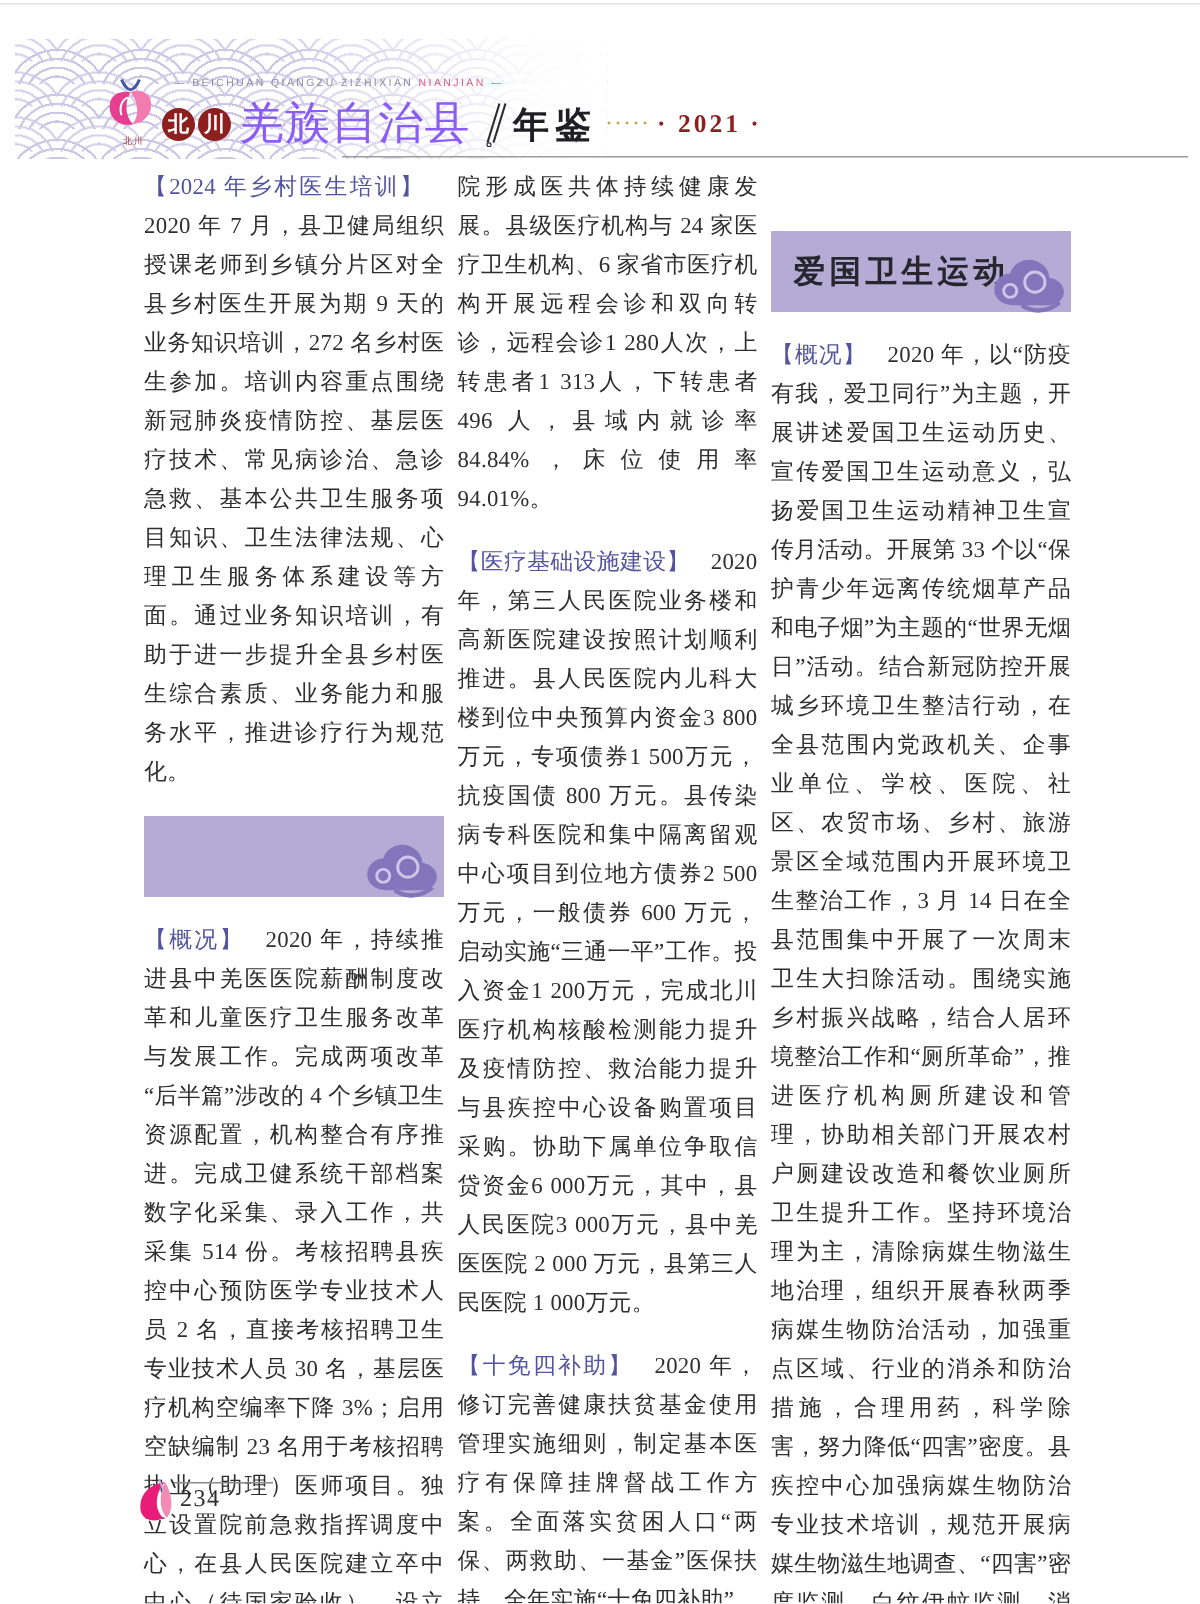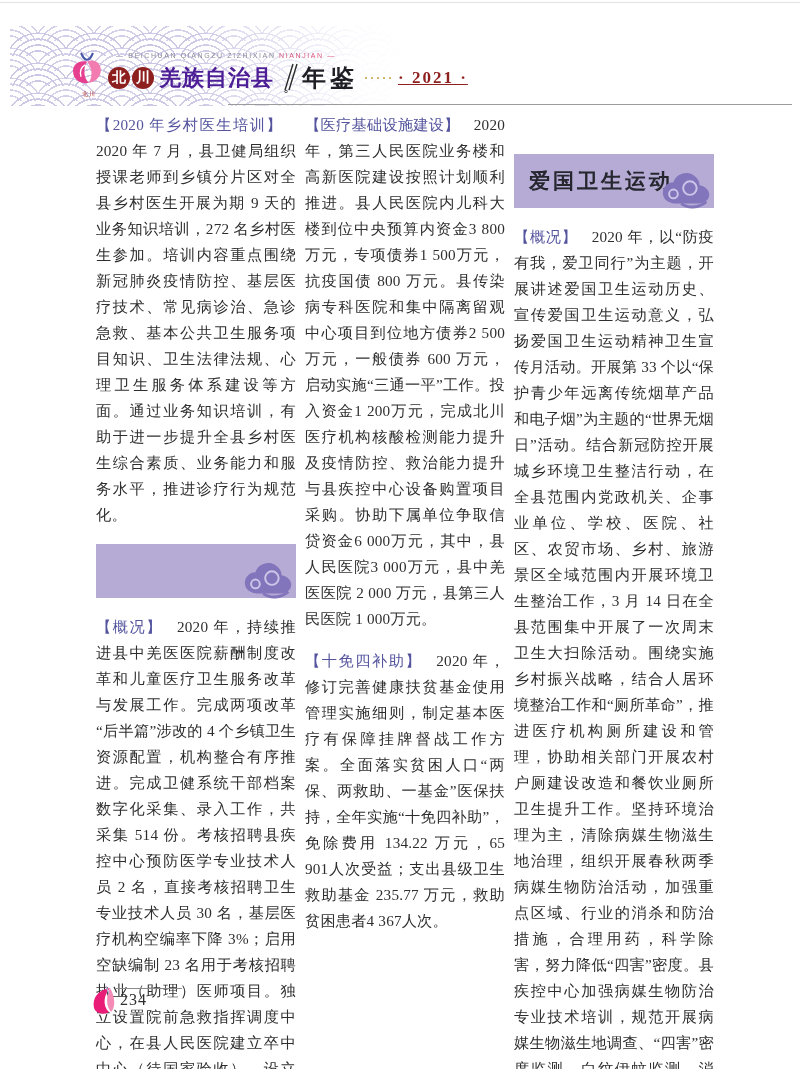--- a/index.html
+++ b/index.html
@@ -28,25 +28,25 @@
   .brand-caption{position:absolute;left:2px;top:40px;font-size:6px;color:#b0342c;letter-spacing:1px;width:34px;text-align:center;font-family:"Liberation Sans",sans-serif;}
   .brand-text{display:flex;flex-direction:column;}
   .series-line{font-family:"Liberation Sans",sans-serif;font-size:7px;letter-spacing:1.6px;color:#8d8d9b;margin:2px 0 3px 8px;white-space:nowrap;}
   .series-line .accent{color:#d8577e;}
   .title-row{display:flex;align-items:center;white-space:nowrap;}
   .badge{
     display:inline-flex;align-items:center;justify-content:center;
     width:22px;height:22px;border-radius:50%;background:#8e1f1f;color:#fff;
     font-size:14px;font-weight:bold;margin-right:2px;
   }
-  .county{font-size:22px;font-weight:bold;color:#4c1d95;letter-spacing:1px;margin:0 4px 0 3px;}
+  .county{font-size:30px;font-weight:normal;color:#8b5cf6;letter-spacing:1px;margin:0 4px 0 3px;}
   .slashes{width:16px;height:30px;margin:0 4px;}
   .script{font-size:24px;font-weight:bold;color:#1e1e24;letter-spacing:4px;}
   .gold-dots{color:#c9a24b;font-size:12px;letter-spacing:2px;margin:0 4px 0 6px;font-weight:bold;}
-  .year{color:#8e1f1f;font-size:17px;font-weight:bold;letter-spacing:2px;text-decoration:underline;}
+  .year{color:#8e1f1f;font-size:17px;font-weight:bold;letter-spacing:2px;}
   
   .columns{position:absolute;left:96px;top:112px;width:618px;display:flex;gap:9px;}
   .col{width:200px;flex:0 0 200px;}
   .col.offset{padding-top:26px;}
   .entry{
     margin:0 0 16px 0;font-size:15.2px;line-height:26px;letter-spacing:0.2px;
     text-align:justify;text-justify:inter-ideograph;color:#2e2e2e;
   }
   .entry-label{color:#54549e;margin-right:14px;}
   .entry-label:empty{display:none;margin:0;}
@@ -99,34 +99,35 @@
         </svg>
         <span class="script">年鉴</span>
         <span class="gold-dots">·····</span>
         <span class="year">· 2021 ·</span>
       </div>
     </div>
   </header>
 
   <main class="columns">
     <section class="col">
-  <p class="entry"><span class="entry-label">【2020 年乡村医生培训】</span><span class="entry-text">2020 年 7 月，县卫健局组织授课老师到乡镇分片区对全县乡村医生开展为期 9 天的业务知识培训，272 名乡村医生参加。培训内容重点围绕新冠肺炎疫情防控、基层医疗技术、常见病诊治、急诊急救、基本公共卫生服务项目知识、卫生法律法规、心理卫生服务体系建设等方面。通过业务知识培训，有助于进一步提升全县乡村医生综合素质、业务能力和服务水平，推进诊疗行为规范化。</span></p>
+  <p class="entry"><span class="entry-label">【2024 年乡村医生培训】</span><span class="entry-text">2020 年 7 月，县卫健局组织授课老师到乡镇分片区对全县乡村医生开展为期 9 天的业务知识培训，272 名乡村医生参加。培训内容重点围绕新冠肺炎疫情防控、基层医疗技术、常见病诊治、急诊急救、基本公共卫生服务项目知识、卫生法律法规、心理卫生服务体系建设等方面。通过业务知识培训，有助于进一步提升全县乡村医生综合素质、业务能力和服务水平，推进诊疗行为规范化。</span></p>
 
   <div class="banner">
     <svg class="cloud" viewBox="0 0 60 44">
       <path d="M20 35 C10 35 5 30 5 24 C5 18 10 13 16 13 C18 6 26 2 33 4 C39 6 43 11 43 16 C49 17 53 21 53 26 C53 31 48 35 42 35 Z" fill="#8375bb"></path>
       <circle cx="33" cy="19" r="7" fill="none" stroke="#cdc6e8" stroke-width="2"></circle>
       <circle cx="16" cy="25" r="4.5" fill="none" stroke="#cdc6e8" stroke-width="2"></circle>
       <path d="M24 35 c7 5 18 5 26 -2" stroke="#8375bb" stroke-width="3" fill="none"></path>
     </svg>
   </div>
 
   <p class="entry"><span class="entry-label">【概况】</span><span class="entry-text">2020 年，持续推进县中羌医医院薪酬制度改革和儿童医疗卫生服务改革与发展工作。完成两项改革“后半篇”涉改的 4 个乡镇卫生资源配置，机构整合有序推进。完成卫健系统干部档案数字化采集、录入工作，共采集 514 份。考核招聘县疾控中心预防医学专业技术人员 2 名，直接考核招聘卫生专业技术人员 30 名，基层医疗机构空编率下降 3%；启用空缺编制 23 名用于考核招聘执业（助理）医师项目。独立设置院前急救指挥调度中心，在县人民医院建立卒中中心（待国家验收），设立院前急救网络医院 25 家，用于院前急救车辆 30 辆。加强县域内医共体托管建设，4 所卫生院与县级医院和中心卫生</span></p>
 </section>
     <section class="col">
+  <p class="entry"><span class="entry-text">院形成医共体持续健康发展。县级医疗机构与 24 家医疗卫生机构、6 家省市医疗机构开展远程会诊和双向转诊，远程会诊1 280人次，上转患者1 313人，下转患者 496 人，县域内就诊率 84.84%，床位使用率94.01%。</span></p>
 
   <p class="entry"><span class="entry-label">【医疗基础设施建设】</span><span class="entry-text">2020 年，第三人民医院业务楼和高新医院建设按照计划顺利推进。县人民医院内儿科大楼到位中央预算内资金3 800万元，专项债券1 500万元，抗疫国债 800 万元。县传染病专科医院和集中隔离留观中心项目到位地方债券2 500万元，一般债券 600 万元，启动实施“三通一平”工作。投入资金1 200万元，完成北川医疗机构核酸检测能力提升及疫情防控、救治能力提升与县疾控中心设备购置项目采购。协助下属单位争取信贷资金6 000万元，其中，县人民医院3 000万元，县中羌医医院 2 000 万元，县第三人民医院 1 000万元。</span></p>
 
   <p class="entry"><span class="entry-label">【十免四补助】</span><span class="entry-text">2020 年，修订完善健康扶贫基金使用管理实施细则，制定基本医疗有保障挂牌督战工作方案。全面落实贫困人口“两保、两救助、一基金”医保扶持，全年实施“十免四补助”，免除费用 134.22 万元，65 901人次受益；支出县级卫生救助基金 235.77 万元，救助贫困患者4 367人次。</span></p>
 </section>
     <section class="col offset">
   <div class="banner">
     <span class="banner-text">爱国卫生运动</span>
     <svg class="cloud" viewBox="0 0 60 44">
       <path d="M20 35 C10 35 5 30 5 24 C5 18 10 13 16 13 C18 6 26 2 33 4 C39 6 43 11 43 16 C49 17 53 21 53 26 C53 31 48 35 42 35 Z" fill="#8375bb"></path>

